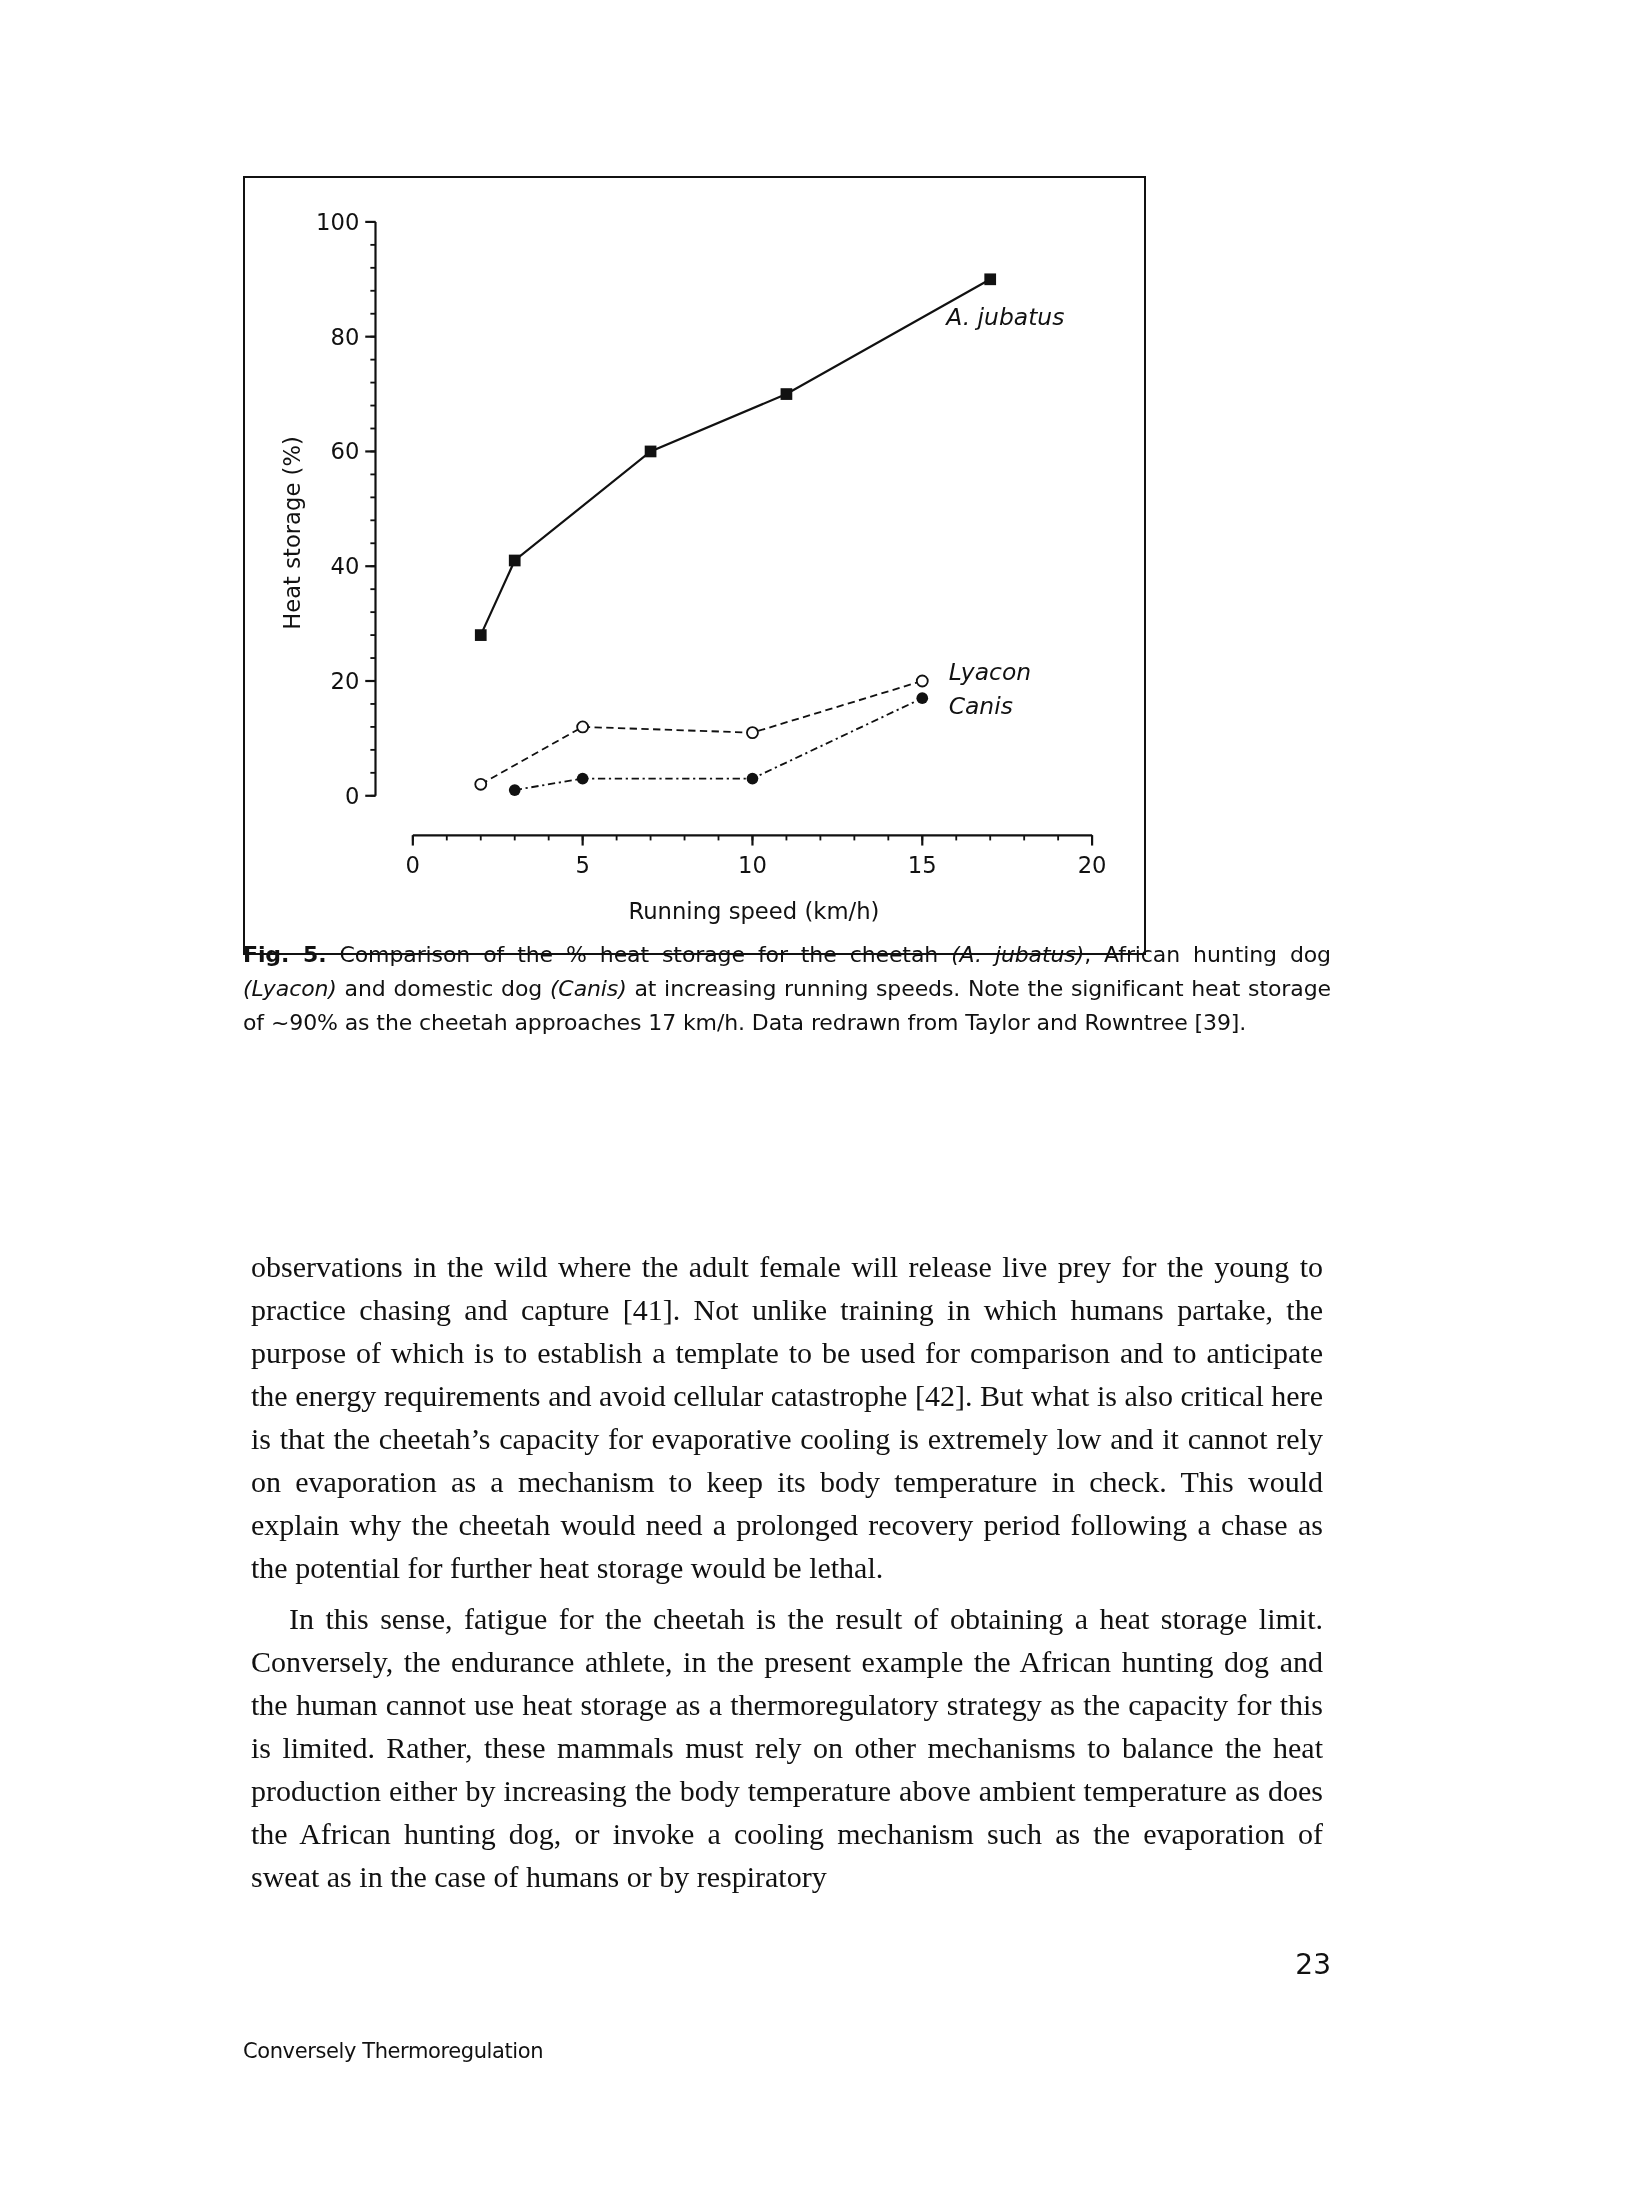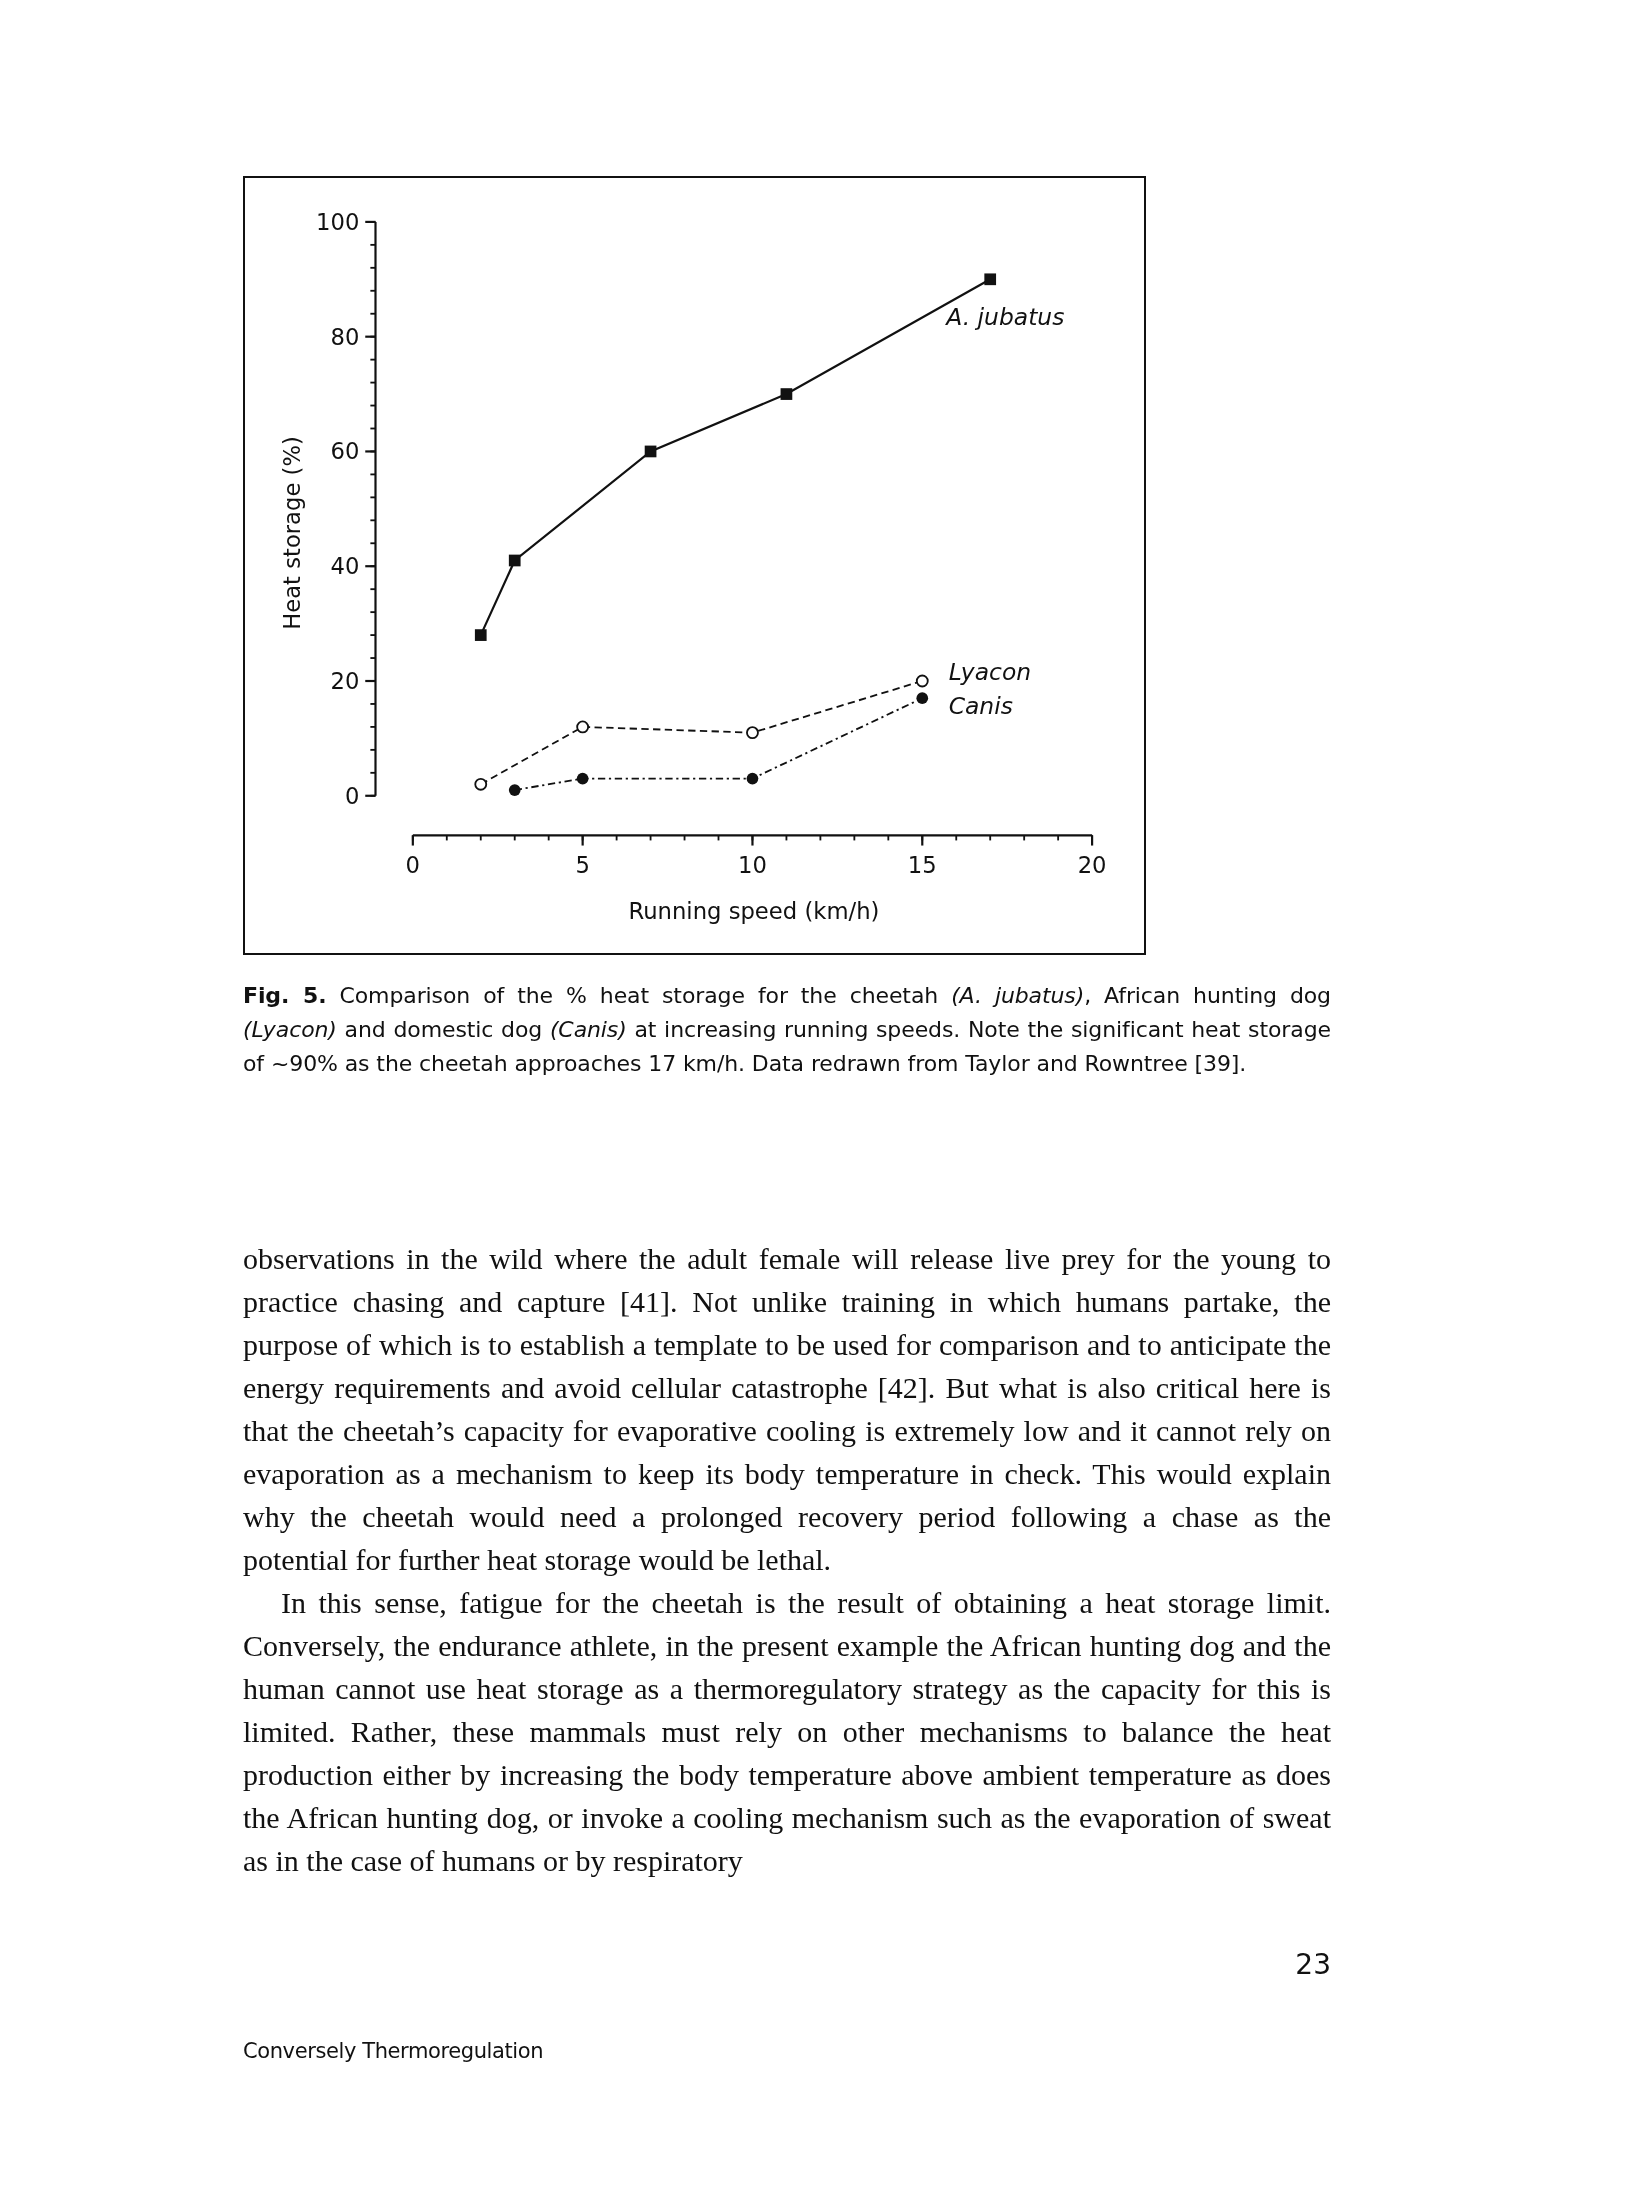--- a/index.html
+++ b/index.html
@@ -5,32 +5,32 @@
   html, body { margin: 0; padding: 0; background: #ffffff; }
   body { width: 1644px; height: 2205px; position: relative; overflow: hidden; color: #111; }
   .page { position: absolute; left: 0; top: 0; width: 1644px; height: 2205px; }
   .figure-box {
     position: absolute; left: 243px; top: 176px; width: 899px; height: 775px;
     border: 2.2px solid #111; box-sizing: content-box;
   }
   svg.chart { position: absolute; left: 0; top: 0; width: 1644px; height: 1025px; overflow: visible; }
   svg.chart text { font-family: "DejaVu Sans", sans-serif; fill: #111; }
   .caption {
-    position: absolute; left: 243px; top: 979px; width: 1088px;
+    position: absolute; left: 243px; top: 938px; width: 1088px;
     font-family: "DejaVu Sans", sans-serif; font-size: 22px; line-height: 34px;
     text-align: justify; letter-spacing: -0.1px;
   }
   .caption b { font-weight: bold; }
   .caption i { font-style: italic; }
   .body-text {
     position: absolute; left: 243px; top: 1237px; width: 1088px;
     font-family: "Liberation Serif", serif; font-size: 30px; line-height: 43px;
     text-align: justify; hyphens: manual;
   }
-  .body-text p { margin: 0; }
+  .body-text p { margin: 8px; }
   .body-text p.indent { text-indent: 38px; }
   .footer-title {
     position: absolute; left: 243px; top: 2039px;
     font-family: "DejaVu Sans", sans-serif; font-size: 21px; letter-spacing: -0.4px;
   }
   .footer-page {
     position: absolute; right: 313px; top: 1948px;
     font-family: "DejaVu Sans", sans-serif; font-size: 28px;
   }
 </style>

